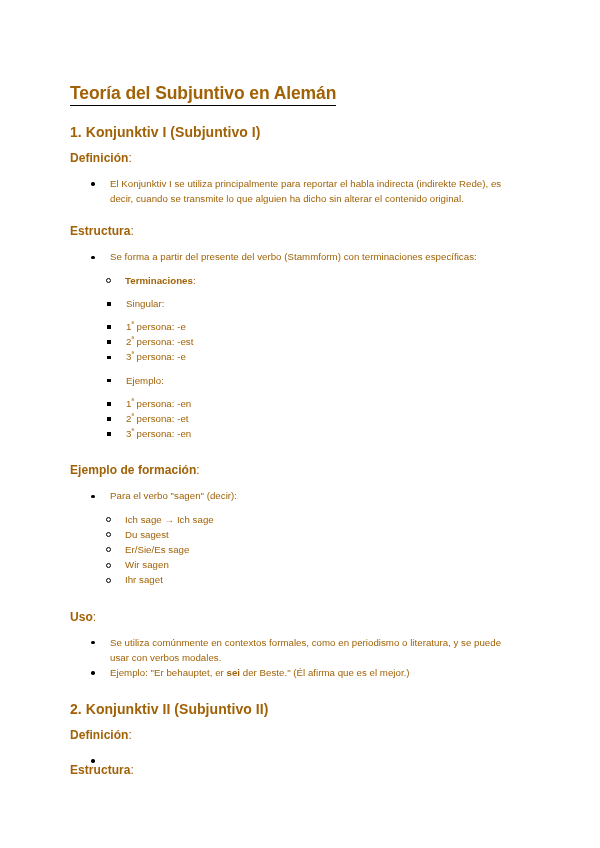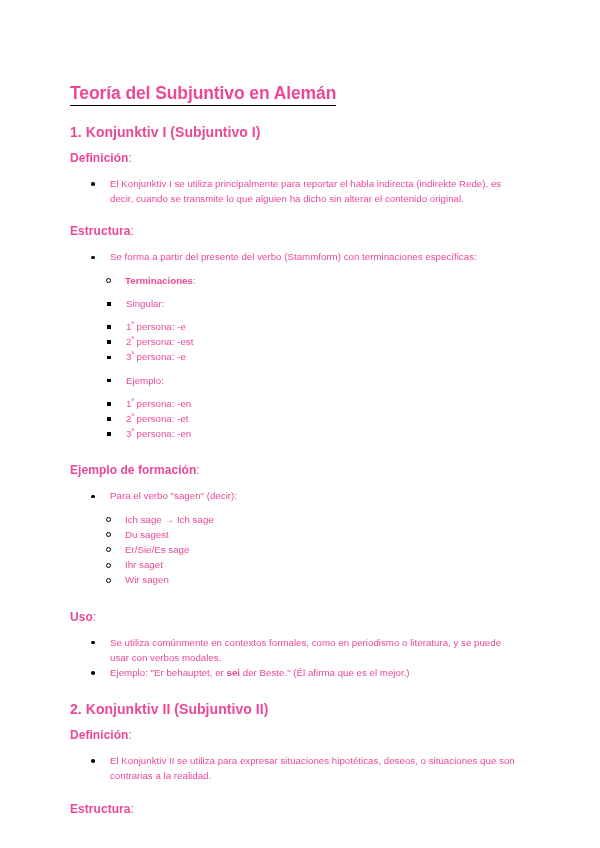--- a/index.html
+++ b/index.html
@@ -7,21 +7,21 @@
     padding: 0;
     background: #ffffff;
   }
   .page {
     position: relative;
     width: 600px;
     height: 848px;
     background: #ffffff;
     overflow: hidden;
     font-family: "Liberation Sans", sans-serif;
-    color: #ec4899;
+    color: #a16207;
     -webkit-font-smoothing: none;
   }
   .content {
     position: absolute;
     left: 70px;
     top: 82px;
     width: 458px;
   }
 
   
@@ -240,25 +240,25 @@
       <li class="item">
         <span class="marker m-circle"></span>
         <span>Du sagest</span>
       </li>
       <li class="item">
         <span class="marker m-circle"></span>
         <span>Er/Sie/Es sage</span>
       </li>
       <li class="item">
         <span class="marker m-circle"></span>
+        <span>Wir sagen</span>
+      </li>
+      <li class="item">
+        <span class="marker m-circle"></span>
         <span>Ihr saget</span>
-      </li>
-      <li class="item">
-        <span class="marker m-circle"></span>
-        <span>Wir sagen</span>
       </li>
     </ul>
 
     <div class="blk-gap-lg"></div>
 
     <div class="sub-label">
       <span class="lbl">Uso</span><span>:</span>
     </div>
 
     <ul class="lv lv1">
@@ -276,21 +276,20 @@
     
     <div class="section-heading">2. Konjunktiv II (Subjuntivo II)</div>
 
     <div class="sub-label">
       <span class="lbl">Definición</span><span>:</span>
     </div>
 
     <ul class="lv lv1">
       <li class="item">
         <span class="marker m-disc"></span>
-        <span>El Konjunktiv II se utiliza para expresar situaciones hipotéticas, deseos, o situaciones que son contrarias a la realidad.</span>
       </li>
     </ul>
 
     <div class="blk-gap"></div>
 
     <div class="sub-label">
       <span class="lbl">Estructura</span><span>:</span>
     </div>
 
   </div>

